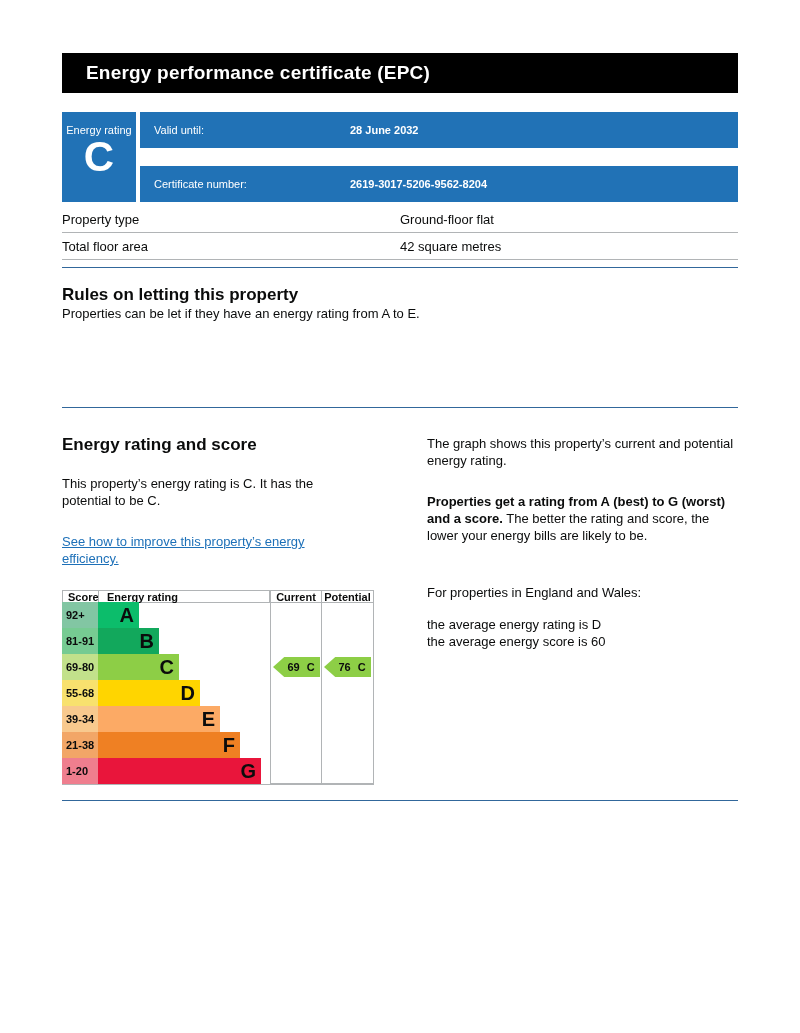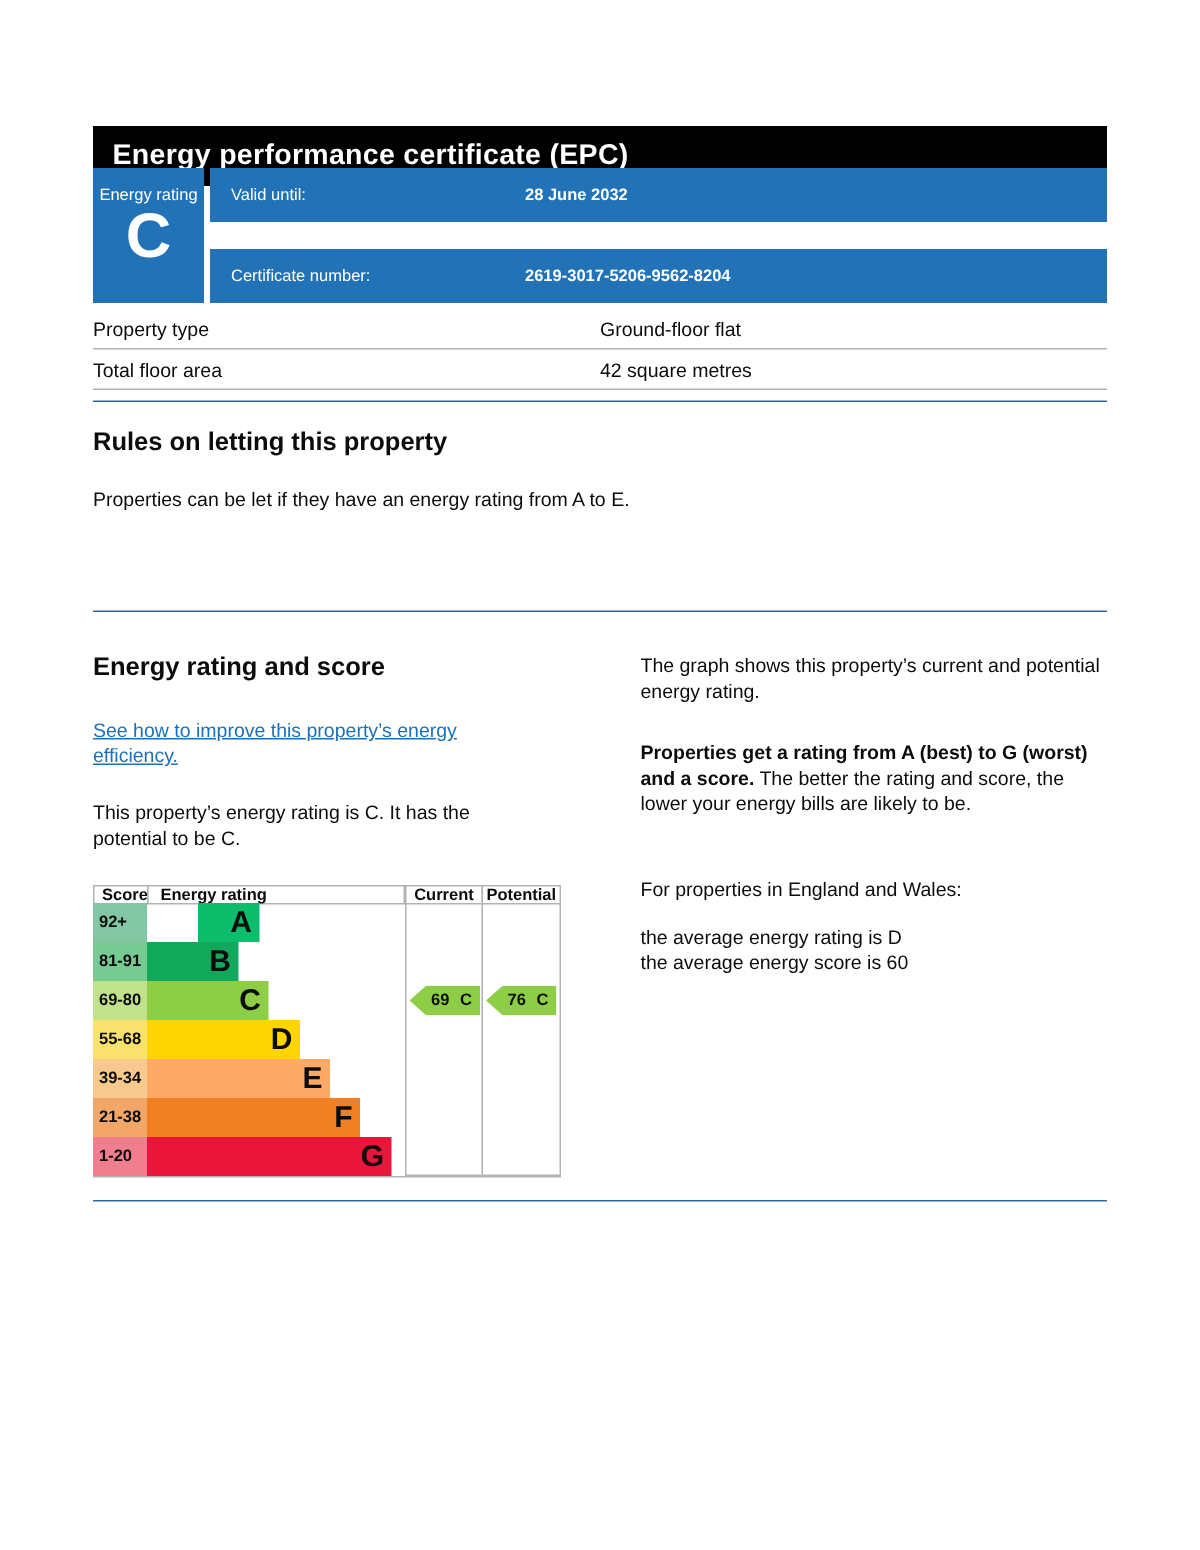--- a/index.html
+++ b/index.html
@@ -1,21 +1,21 @@
 <!DOCTYPE html>
 <html><head>
 <meta charset="utf-8">
 <style>
   html,body{margin:0;padding:0;background:#fff;}
   .page{position:relative;width:800px;height:1033px;background:#ffffff;
         font-family:"Liberation Sans",sans-serif;color:#0b0c0c;overflow:hidden;}
   .abs{position:absolute;}
   
-  .titlebar{left:62px;top:84px;width:676px;height:40px;background:#000;color:#fff;
-            display:flex;align-items:center;padding-left:13px;box-sizing:border-box;
+  .titlebar{left:62px;top:53px;width:676px;height:40px;background:#000;color:#fff;
+            display:flex;align-items:center;padding-left:24px;box-sizing:border-box;
             font-size:19px;font-weight:bold;letter-spacing:.2px;}
   
   .summary{left:62px;top:112px;width:676px;height:90px;display:flex;gap:4px;}
   .panel{color:#fff;box-sizing:border-box;}
   .addr{width:186px;font-size:11px;line-height:15px;padding:13px 0 0 13px;}
   .rating-panel{width:74px;text-align:center;padding-top:12px;}
   .rating-panel .lbl{font-size:11px;}
   .rating-panel .big{font-size:42px;font-weight:bold;line-height:40px;margin-top:1px;}
   .sum-right{flex:1;display:flex;flex-direction:column;gap:18px;}
   .sum-cell{flex:1;display:flex;align-items:center;font-size:11px;padding-left:14px;box-sizing:border-box;color:#fff;}
@@ -24,21 +24,21 @@
   
   .prop-table{left:62px;top:206px;width:676px;}
   .prop-row{height:26px;border-bottom:1px solid #b1b4b6;position:relative;font-size:13px;
             display:flex;align-items:center;}
   .prop-row .pval{position:absolute;left:338px;}
   .hr{left:62px;width:676px;height:0;border-top:1px solid #31679b;}
   
   .letting{left:62px;top:285px;width:676px;}
   h2{font-size:17px;font-weight:bold;margin:0;line-height:19px;}
   .body-text{font-size:13px;line-height:19px;margin:0;}
-  .letting .p1{margin-top:19px;}
+  .letting .p1{}
   .letting .p2{margin-top:17px;}
   a{color:#1d70b8;text-decoration:underline;cursor:pointer;}
   
   .left-col{left:62px;top:435px;width:300px;}
   .left-col .lp{margin-top:21px;line-height:17px;}
   .left-col .linkp{margin-top:24px;line-height:17px;}
   .right-col{left:427px;top:435px;width:311px;font-size:13px;line-height:17px;}
   .right-col p{margin:0;}
   .right-col .rp2{margin-top:24px;}
   .right-col .rp3{margin-top:40px;}
@@ -106,39 +106,39 @@
 
   <div class="abs letting">
     <h2>Rules on letting this property</h2>
     <p class="body-text p1">Properties can be let if they have an energy rating from A to E.</p>
   </div>
 
   <div class="abs hr" style="top:407px"></div>
 
   <div class="abs left-col">
     <h2>Energy rating and score</h2>
+    <p class="body-text lp">This property’s energy rating is C. It has the potential to be C.</p>
     <p class="body-text linkp"><a>See how to improve this property’s energy efficiency.</a></p>
-    <p class="body-text lp">This property’s energy rating is C. It has the potential to be C.</p>
   </div>
 
   <div class="abs right-col">
     <p>The graph shows this property’s current and potential energy rating.</p>
     <p class="rp2"><span class="bold">Properties get a rating from A (best) to G (worst) and a score.</span><span> The better the rating and score, the lower your energy bills are likely to be.</span></p>
     <p class="rp3">For properties in England and Wales:</p>
     <p class="rp4"><span>the average energy rating is D</span><br><span>the average energy score is 60</span></p>
   </div>
 
   <div class="abs epc">
     <div class="h-cell h-score">Score</div>
     <div class="h-cell h-rating">Energy rating</div>
     <div class="h-cell h-current">Current</div>
     <div class="h-cell h-potential">Potential</div>
     <div class="tall-cell c-current"></div>
     <div class="tall-cell c-potential"></div>
-  <div class="epc-row" style="top: 12px; gap: 34px;">
+  <div class="epc-row" style="top: 12px;">
         <div class="epc-score" style="background: rgb(130, 198, 163);">92+</div>
         <div class="epc-bar" style="background: rgb(12, 189, 107); width: 41px;">A</div>
       </div>
       <div class="epc-row" style="top: 38px;">
         <div class="epc-score" style="background: rgb(118, 203, 146);">81-91</div>
         <div class="epc-bar" style="background: rgb(18, 168, 92); width: 61px;">B</div>
       </div>
       <div class="epc-row" style="top: 64px;">
         <div class="epc-score" style="background: rgb(194, 225, 139);">69-80</div>
         <div class="epc-bar" style="background: rgb(141, 206, 70); width: 81px;">C</div>

